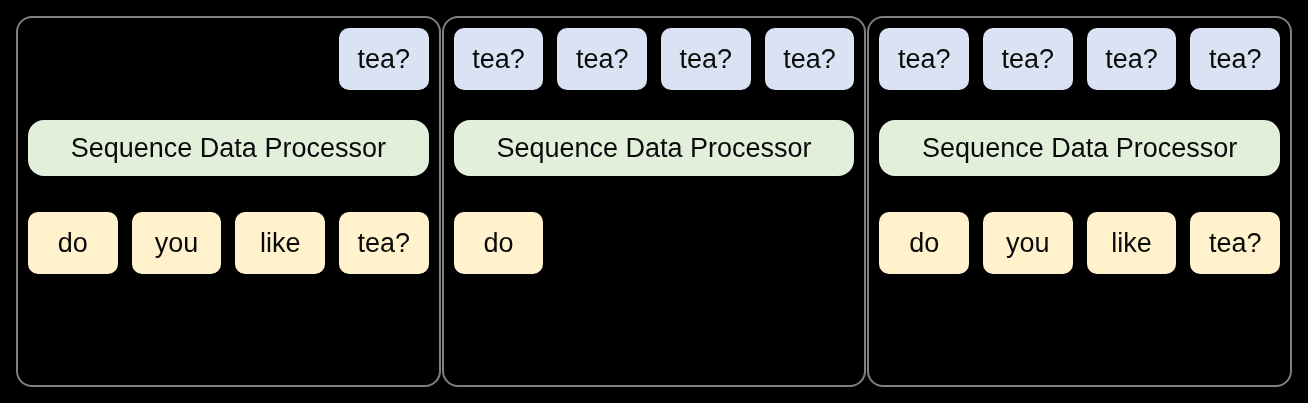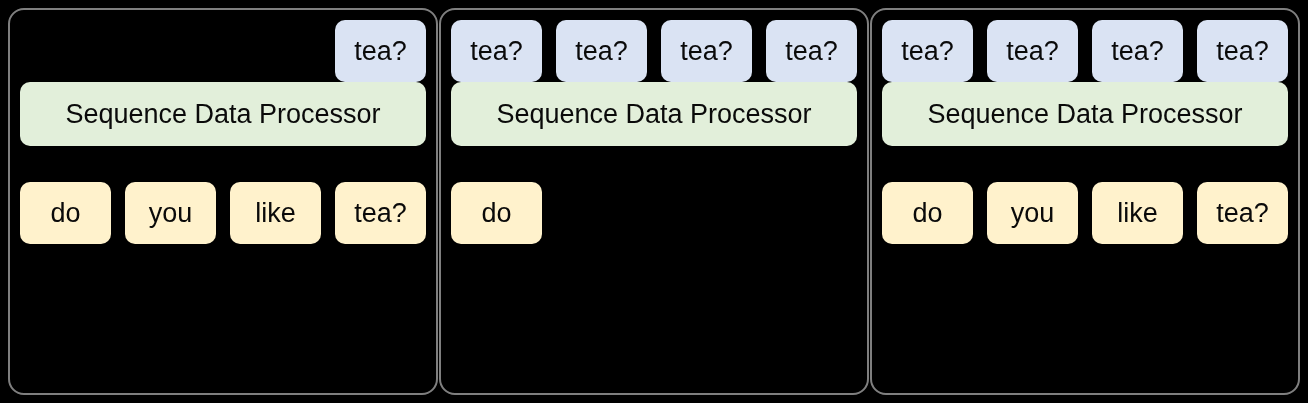--- a/index.html
+++ b/index.html
@@ -15,21 +15,21 @@
   body {
     width: 1308px;
     height: 403px;
     background: var(--background);
     font-family: "Liberation Sans", sans-serif;
     overflow: hidden;
   }
   .canvas {
     display: flex;
     gap: 1px;
-    padding: 8px;
+    padding: 16px;
     width: 100%;
     height: 100%;
     justify-content: center;
   }
   .panel {
     flex: 1 1 0;
     border: 2.5px solid var(--panel-border);
     border-radius: 16px;
     background: var(--background);
     padding: 10px;
@@ -50,23 +50,24 @@
     color: var(--token-text);
     white-space: nowrap;
   }
   .token.output { background: var(--output-token); }
   .token.input  { background: var(--input-token); margin-top: 8px; }
   .token[data-col="1"] { grid-column: 1; }
   .token[data-col="2"] { grid-column: 2; }
   .token[data-col="3"] { grid-column: 3; }
   .token[data-col="4"] { grid-column: 4; }
   .processor {
+    margin-top: 30px;
     margin-bottom: 28px;
-    height: 64px;
-    border-radius: 10px;
+    height: 56px;
+    border-radius: 16px;
     background: var(--processor);
     display: flex;
     align-items: center;
     justify-content: center;
     font-size: 27px;
     color: var(--token-text);
     white-space: nowrap;
   }
 </style>
 </head>

